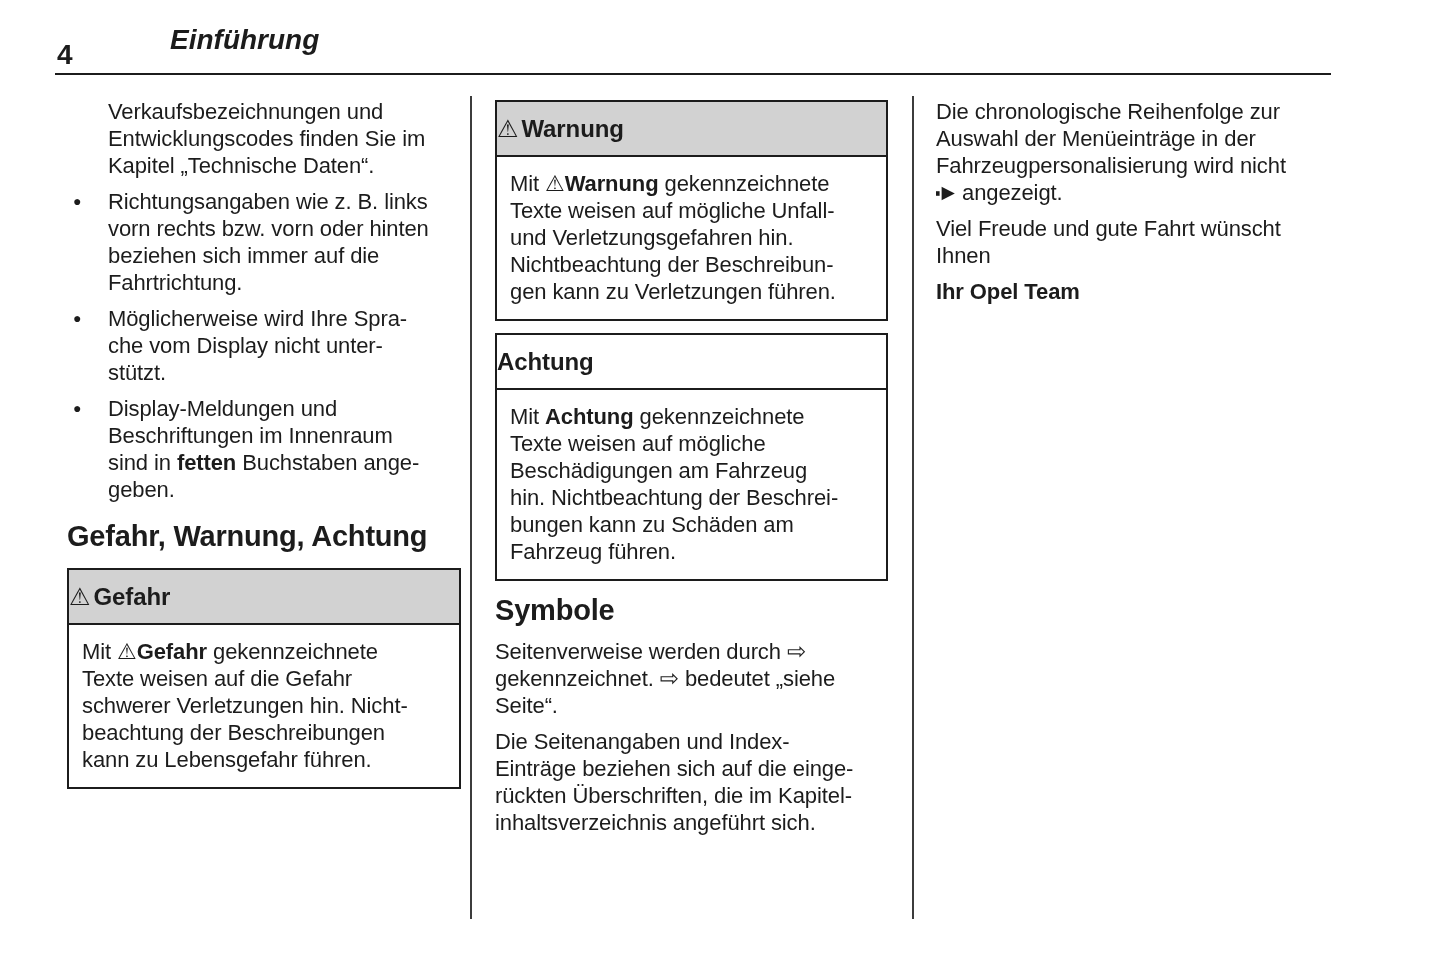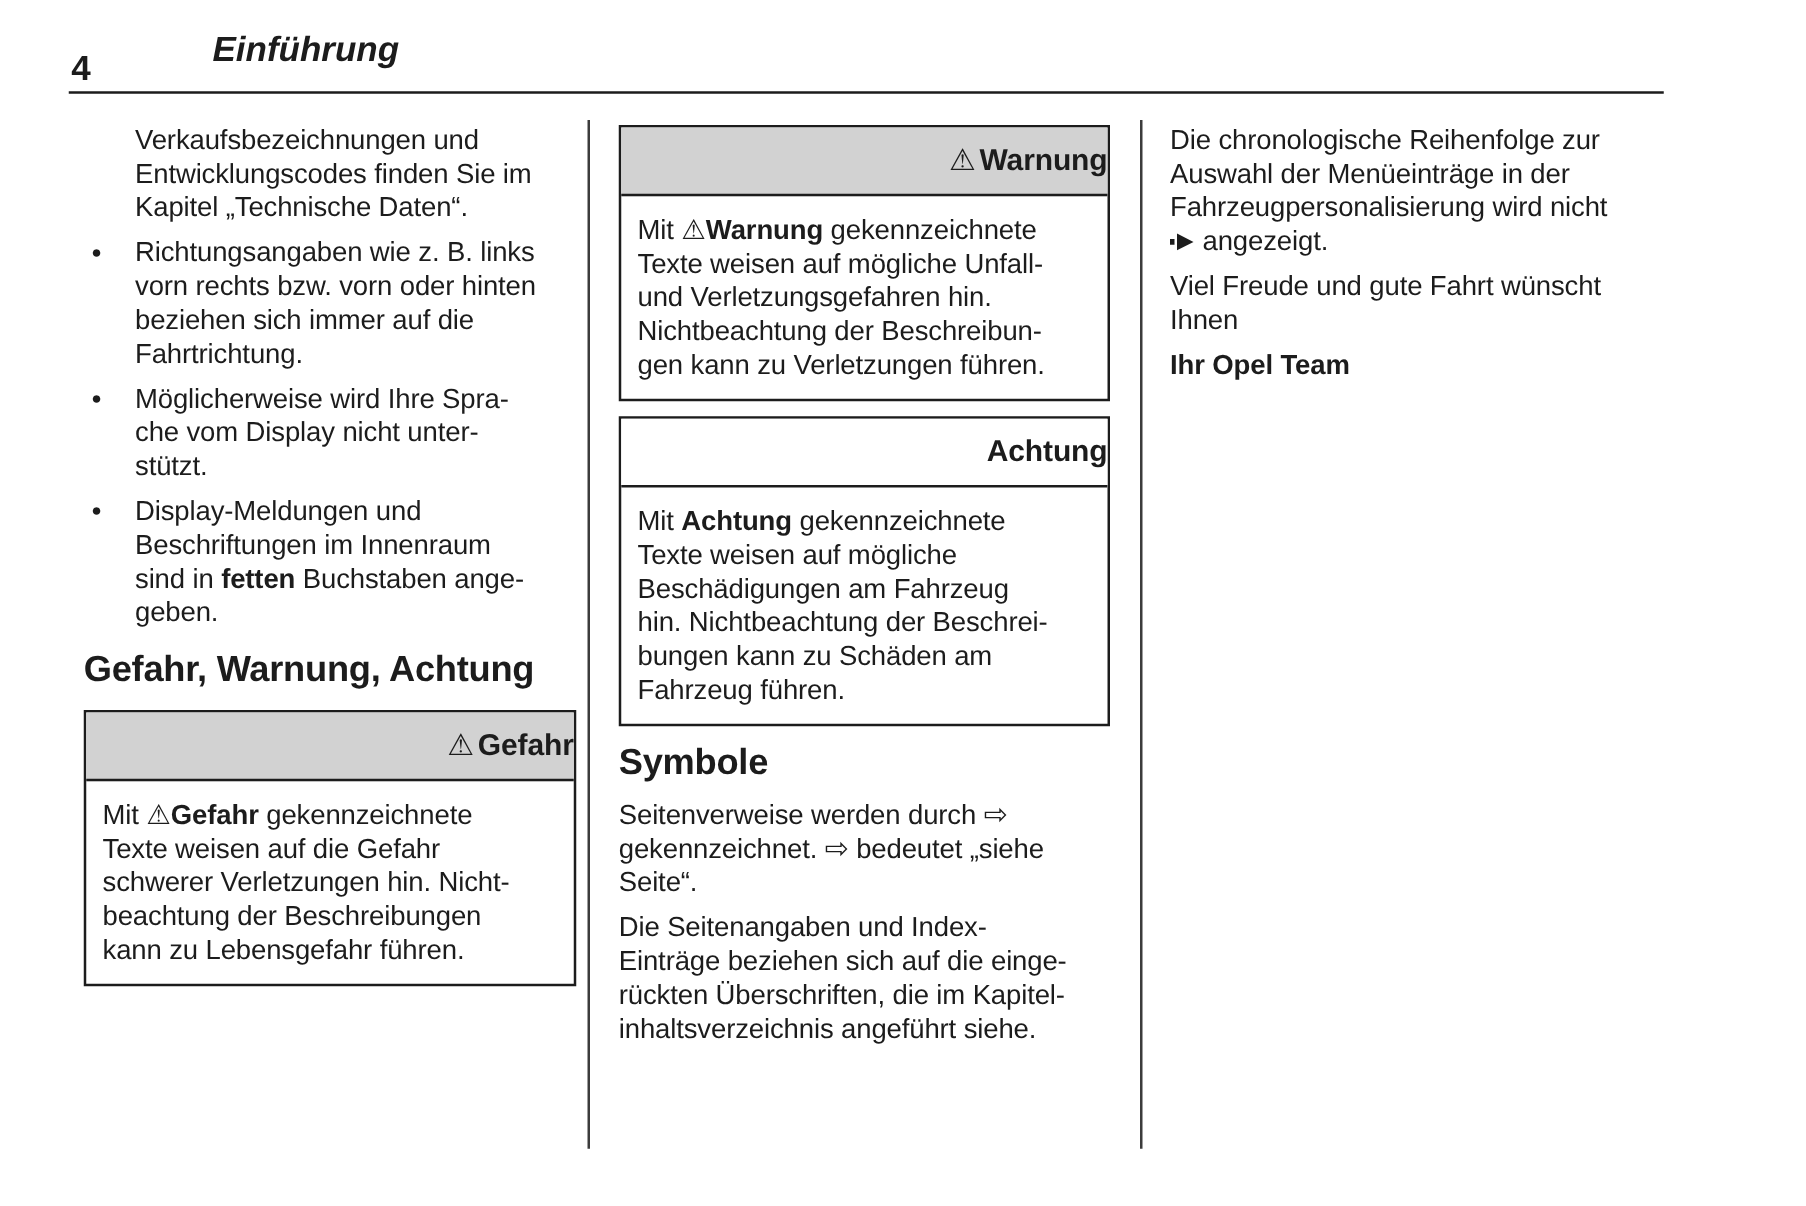--- a/index.html
+++ b/index.html
@@ -33,21 +33,21 @@
   .bullet { position: relative; padding-left: 41px; margin: 0 0 9px; }
   .bullet-marker { position: absolute; left: 6px; top: 0; font-size: 14px; }
 
   .section-heading { font-size: 29px; line-height: 35px; font-weight: 700; margin: 16px 0 14px; letter-spacing: -0.2px; }
   .symbole-heading { font-size: 29px; line-height: 35px; font-weight: 700; margin: 12px 0 10px; letter-spacing: -0.2px; }
 
   
   .warnbox { border: 2px solid #1c1c1c; margin: 0 0 12px; background: #fff; }
   .warnbox.flush-top { margin-top: 2px; }
   .warnbox-header {
-    text-align: right; font-size: 24px; line-height: 29px; font-weight: 700;
+    text-align: left; font-size: 24px; line-height: 29px; font-weight: 700;
     padding: 12px 0 12px; border-bottom: 2px solid #1c1c1c; background: #fff;
   }
   .warnbox-header.gray { background: #d2d2d2; }
   .warnbox-body { padding: 13px 12px 14px 13px; }
 
   .b { font-weight: 700; }
   .hdr-icon { font-weight: 400; margin-right: 3px; }
   .inline-icon { font-style: normal; }
   .icon-arrow-outline { font-size: 23px; }
   .arrow-filled-svg { vertical-align: -1px; }
@@ -94,21 +94,21 @@
     </section>
 
     <section class="warnbox">
       <div class="warnbox-header"><span>Achtung</span></div>
       <div class="warnbox-body"><span>Mit </span><span class="b">Achtung</span><span> gekennzeichnete</span><br><span>Texte weisen auf mögliche</span><br><span>Beschädigungen am Fahrzeug</span><br><span>hin. Nichtbeachtung der Beschrei-</span><br><span>bungen kann zu Schäden am</span><br><span>Fahrzeug führen.</span></div>
     </section>
 
     <h2 class="symbole-heading">Symbole</h2>
 
     <p class="para"><span>Seitenverweise werden durch </span><span class="inline-icon icon-arrow-outline">⇨</span><br><span>gekennzeichnet. </span><span class="inline-icon icon-arrow-outline">⇨</span><span> bedeutet „siehe</span><br><span>Seite“.</span></p>
-    <p class="para"><span>Die Seitenangaben und Index-</span><br><span>Einträge beziehen sich auf die einge-</span><br><span>rückten Überschriften, die im Kapitel-</span><br><span>inhaltsverzeichnis angeführt siehe.</span></p>
+    <p class="para"><span>Die Seitenangaben und Index-</span><br><span>Einträge beziehen sich auf die einge-</span><br><span>rückten Überschriften, die im Kapitel-</span><br><span>inhaltsverzeichnis angeführt sich.</span></p>
   </div>
 
   <div class="vsep vsep-2"></div>
 
   <div class="col col-3">
     <p class="para"><span>Die chronologische Reihenfolge zur</span><br><span>Auswahl der Menüeinträge in der</span><br><span>Fahrzeugpersonalisierung wird nicht</span><br><span class="inline-icon icon-arrow-filled"><svg class="arrow-filled-svg" width="20" height="15" viewBox="0 0 20 15" aria-hidden="true">
             <path fill="currentColor" d="M0 5.2h3.6v4.6H0z"></path>
             <path fill="currentColor" d="M5.6 0.8 L18.8 7.5 L5.6 14.2 z"></path>
           </svg></span><span> angezeigt.</span></p>
     <p class="para"><span>Viel Freude und gute Fahrt wünscht</span><br><span>Ihnen</span></p>

